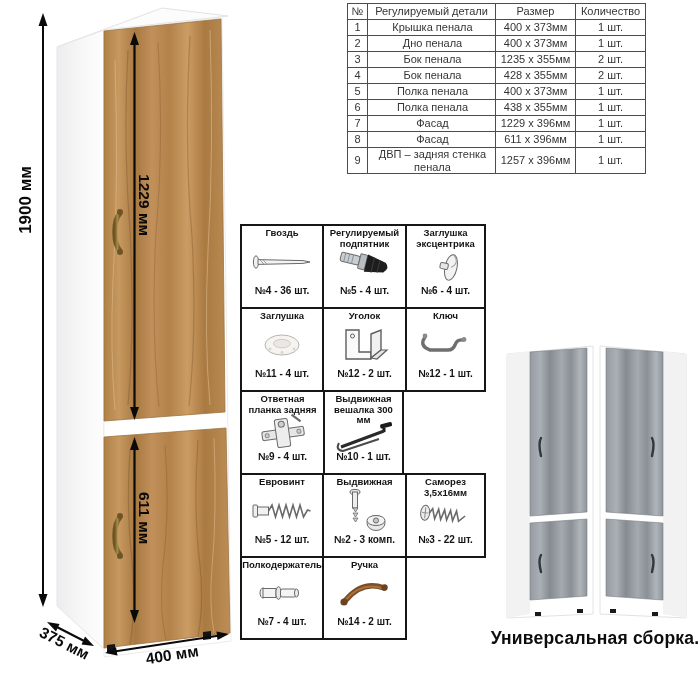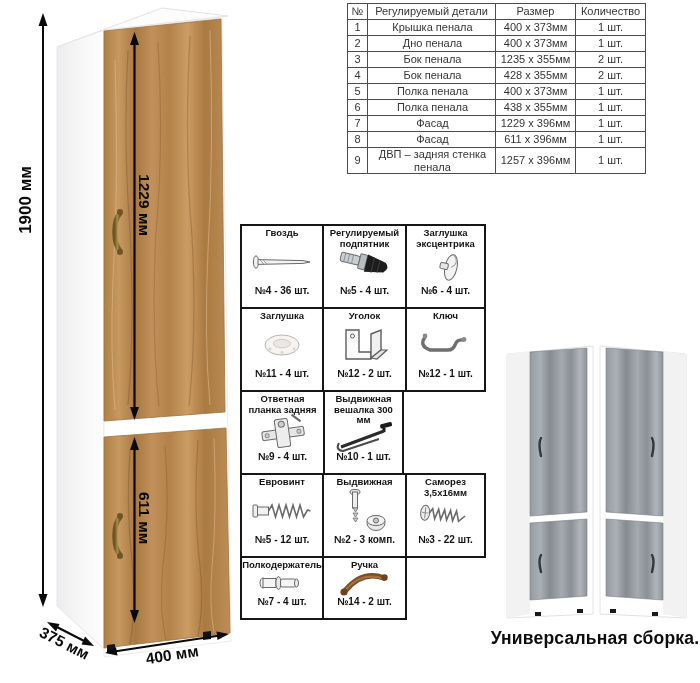--- a/index.html
+++ b/index.html
@@ -23,21 +23,21 @@
   .hw-row{display:flex}
   .hw-row + .hw-row{margin-top:-2px}
   .hw-cell{
     box-sizing:border-box;border:2px solid #161616;background:#fff;
     width:84px;height:85px;display:flex;flex-direction:column;align-items:center;
     padding:2px 1px 1px 1px;
   }
   .hw-cell + .hw-cell{margin-left:-2px}
   .hw-cell.w2{width:85px}
   .hw-cell.w3{width:81px}
-  .hw-row.last .hw-cell{height:64px}
+  .hw-row.last .hw-cell{height:84px}
   .hw-title{font-size:9.5px;font-weight:bold;color:#141414;text-align:center;line-height:10.5px}
   .hw-icon{flex:1;min-height:0;display:flex;align-items:center;justify-content:center}
   .hw-count{font-size:10px;font-weight:bold;color:#141414;padding:0 0 10px 0;white-space:nowrap}
   
   .main-cab{position:absolute;left:0;top:0}
   .duo-cab{position:absolute;left:497px;top:340px}
   .caption{
     position:absolute;left:486px;top:628px;width:218px;text-align:center;
     font-size:17.5px;font-weight:bold;color:#0d0d0d;letter-spacing:.2px;
   }

